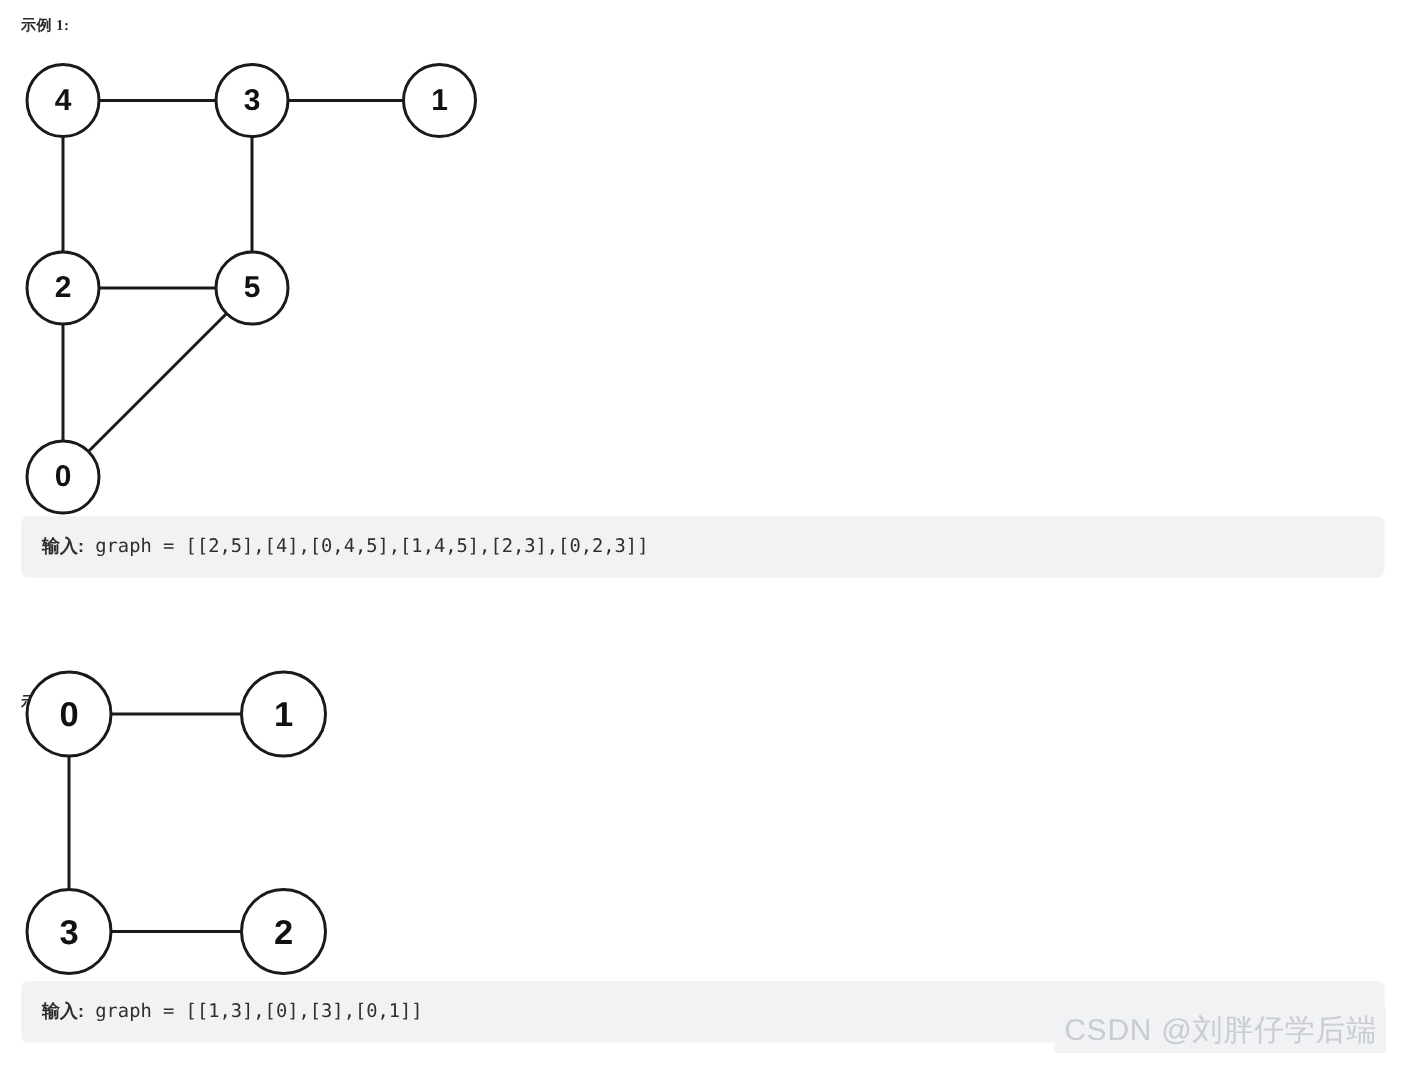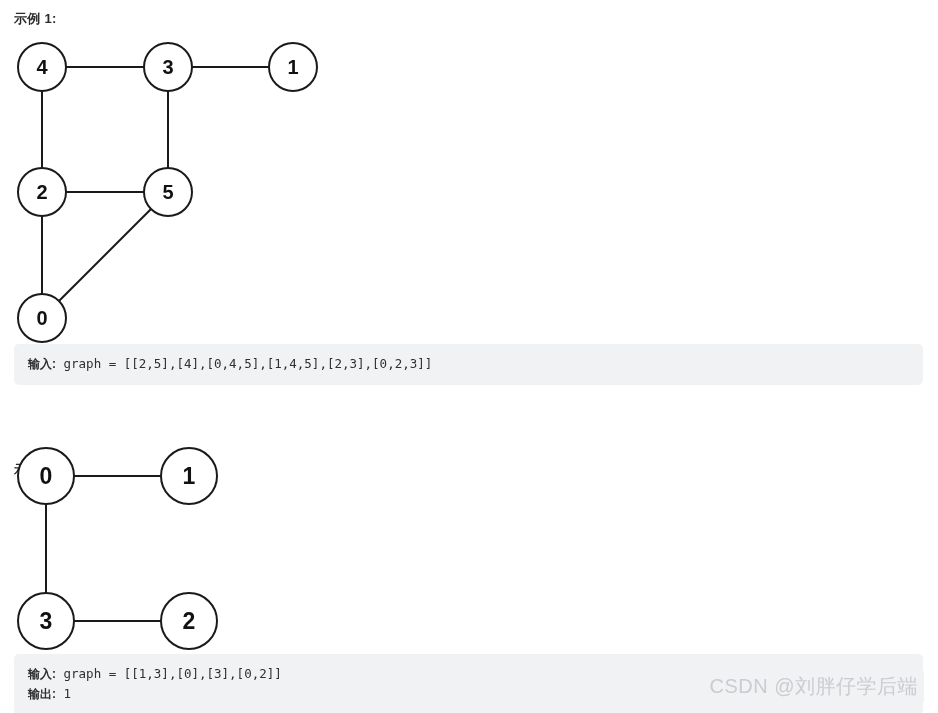--- a/index.html
+++ b/index.html
@@ -15,25 +15,26 @@
     color: #1f1f1f;
     overflow: hidden;
   }
   .page {
     position: absolute;
     inset: 0;
   }
   .example-heading {
     position: absolute;
     left: 14px;
-    font-size: 13px;
+    font-size: 10px;
     font-weight: bold;
     color: #2b2b2b;
     letter-spacing: 0.3px;
     white-space: nowrap;
+    font-family: Liberation Serif, serif;
   }
   #heading-1 { top: 10px; }
   #heading-2 { top: 417px; margin-top: 44px; }
 
   .graph-figure {
     position: absolute;
     left: 0;
   }
   #figure-1 { top: 30px; width: 360px; height: 320px; }
   #figure-2 { top: 440px; width: 260px; height: 215px; }
@@ -145,19 +146,18 @@
           <text x="46" y="181" text-anchor="middle" dominant-baseline="central" font-family="&quot;Liberation Sans&quot;, &quot;DejaVu Sans&quot;, sans-serif" font-size="23" font-weight="bold" fill="#111111">3</text>
         </g>
         <g>
           <circle cx="189" cy="181" r="28" fill="#ffffff" stroke="#1a1a1a" stroke-width="2"></circle>
           <text x="189" y="181" text-anchor="middle" dominant-baseline="central" font-family="&quot;Liberation Sans&quot;, &quot;DejaVu Sans&quot;, sans-serif" font-size="23" font-weight="bold" fill="#111111">2</text>
         </g>
       </svg>
   </div>
 
   <div class="code-block" id="code-block-2">
-    <div class="code-line"><span class="label">输入:</span><span> graph = [[1,3],[0],[3],[0,2]]</span></div>
-    <div class="code-line"><span class="label">输出:</span><span> 1</span></div>
+    <div class="code-line"><span class="label">输入:</span><span> graph = [[1,3],[0],[3],[0,1]]</span></div>
   </div>
 
   <div class="watermark">CSDN @刘胖仔学后端</div>
 
 </div>
 
 </body></html>

